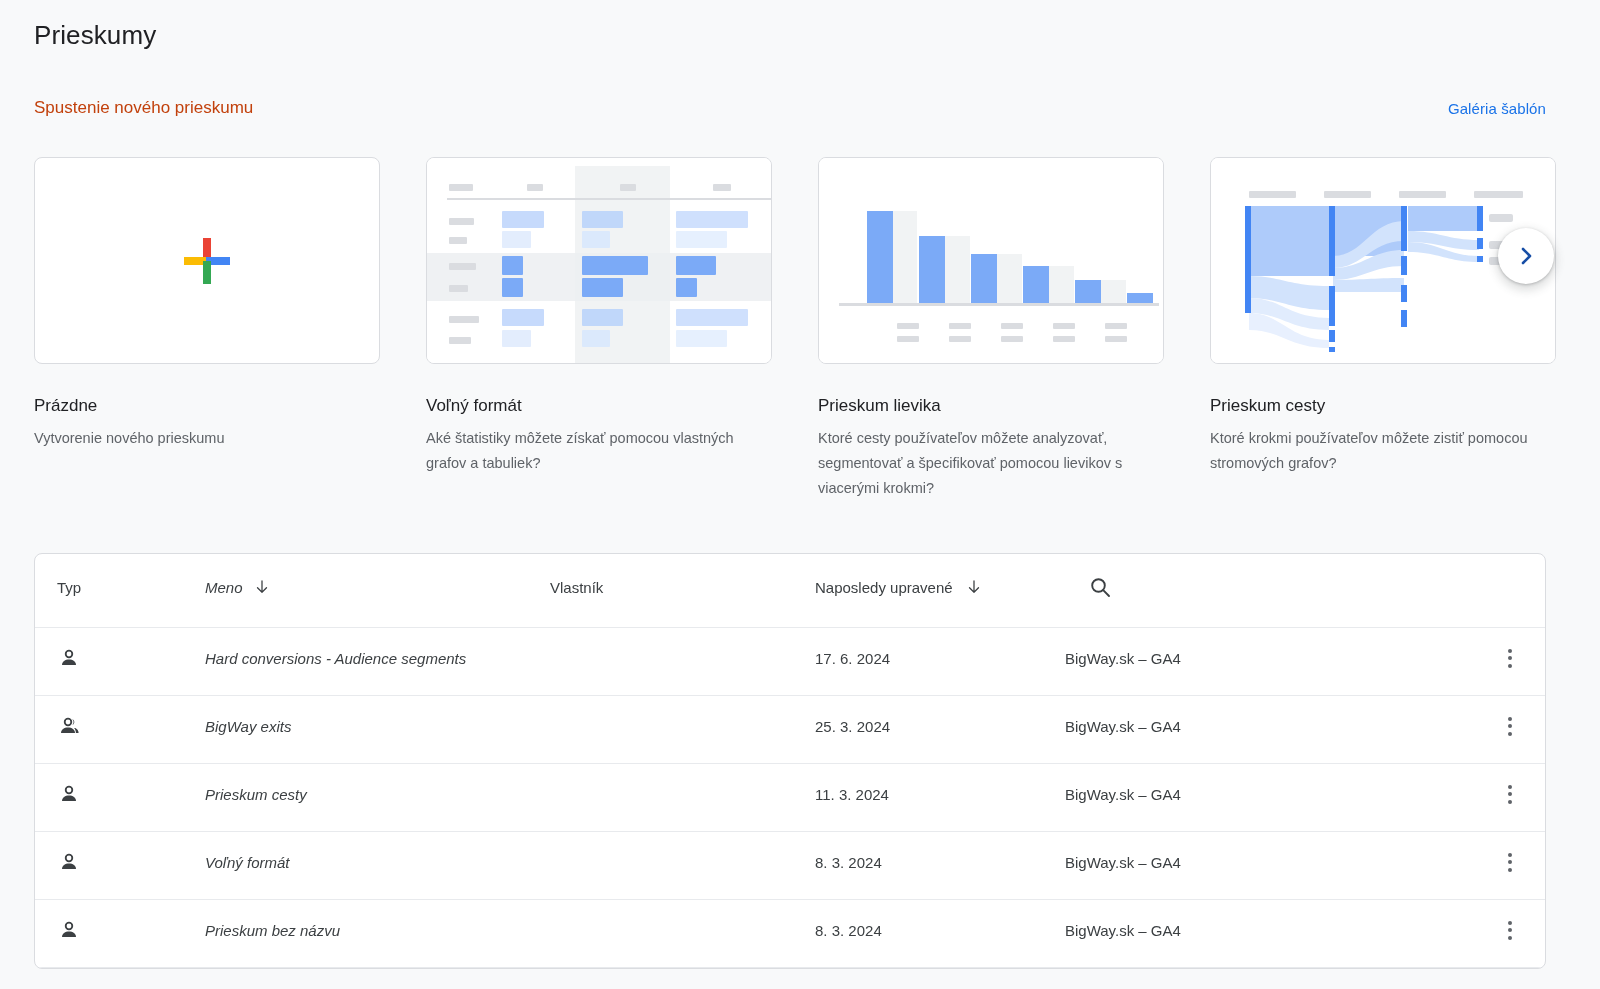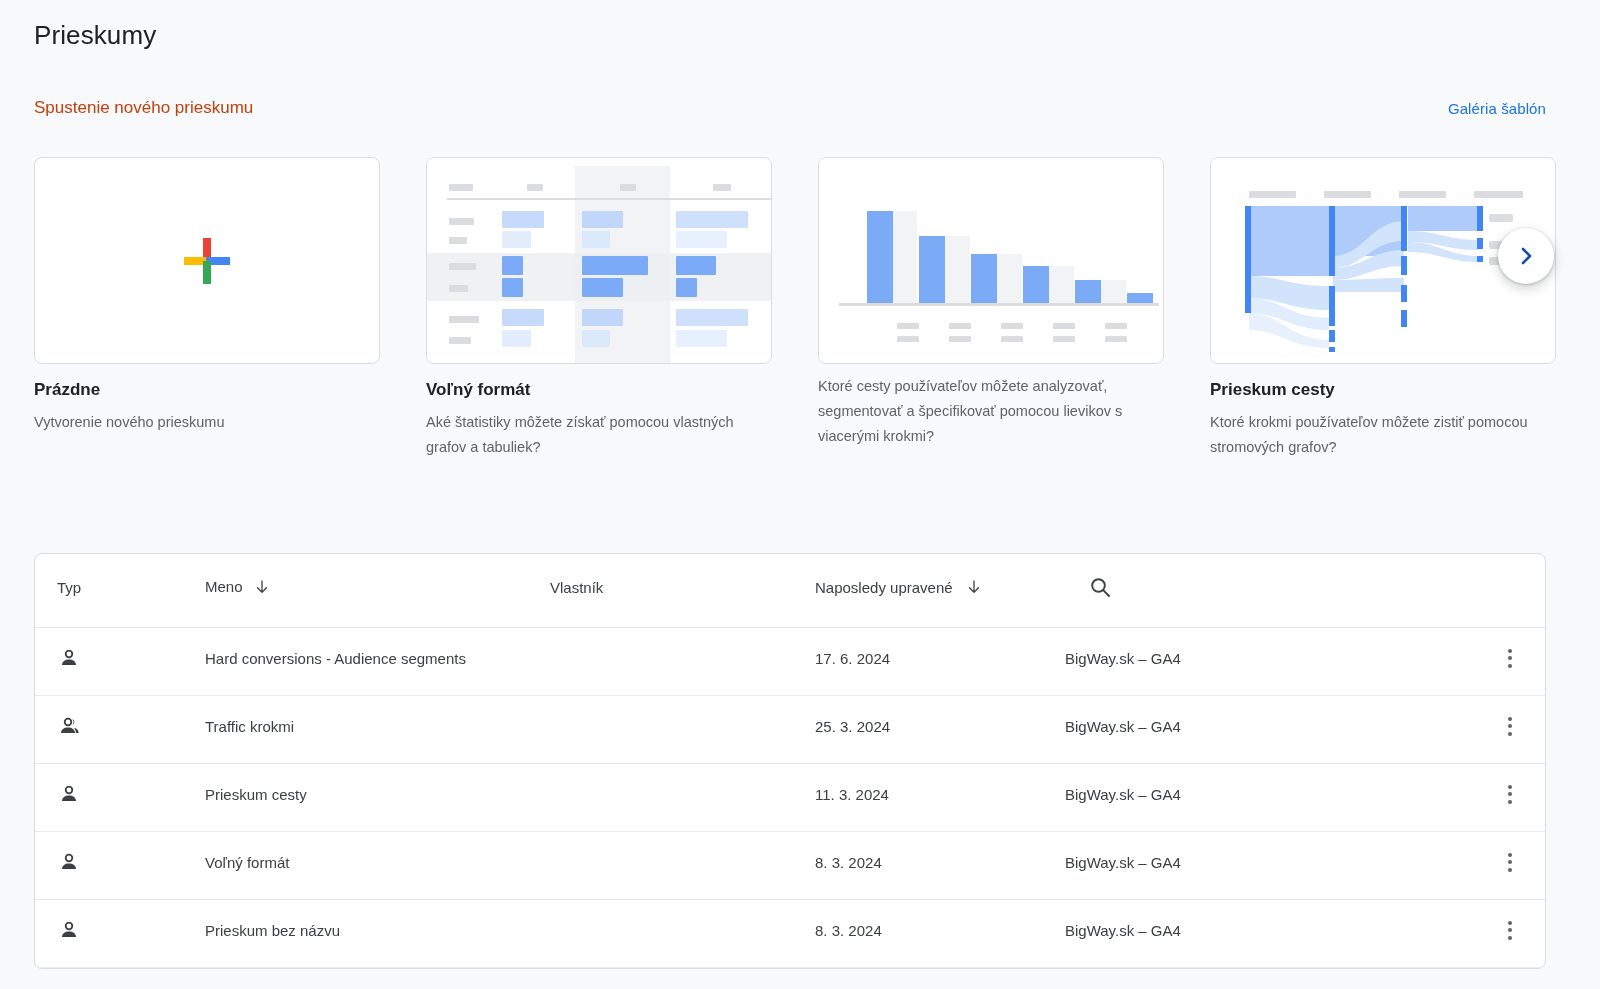--- a/index.html
+++ b/index.html
@@ -40,21 +40,21 @@
   .card .thumb {
     width: 346px; height: 207px;
     background: #ffffff;
     border: 1px solid #dadce0;
     border-radius: 8px;
     position: relative;
     overflow: hidden;
     cursor: pointer;
   }
   .card .c-title {
-    margin-top: 16px; font-size: 17px; color: #202124; font-weight: 700;
+    margin-top: 32px; font-size: 17px; color: #202124; font-weight: 400;
   }
   .card .c-desc {
     margin-top: 10px; font-size: 14.5px; color: #5f6368; line-height: 25px;
     width: 340px;
   }
   #card0 { left: 0; }
   #card1 { left: 392px; }
   #card2 { left: 784px; }
   #card3 { left: 1176px; }
 
@@ -82,21 +82,21 @@
     overflow: hidden;
   }
   .t-row {
     display: flex; align-items: center; height: 68px;
     border-bottom: 1px solid #e8eaed; padding: 0 0 7px 22px;
   }
   .t-head { height: 74px; border-bottom: 1px solid #e8eaed; }
   .t-head .cell { font-size: 15px; color: #3c4043; }
   .t-row .cell { font-size: 15px; color: #3c4043; }
   .c-type  { width: 148px; display: flex; align-items: center; }
-  .c-name  { width: 345px; display: flex; align-items: flex-start; gap: 10px; }
+  .c-name  { width: 345px; display: flex; align-items: flex-end; gap: 10px; font-style: italic; }
   .c-owner { width: 265px; }
   .c-mod   { width: 250px; display: flex; align-items: center; gap: 12px; }
   .c-ownership { flex: 1; }
   .c-act   { width: 70px; display: flex; align-items: center; justify-content: center; }
   .sort-arrow { display: inline-flex; }
   .menu-dots { cursor: pointer; display: flex; flex-direction: column; gap: 3.5px; align-items: center; padding: 8px; }
   .menu-dots span { width: 4px; height: 4px; border-radius: 50%; background: #5f6368; display: block; }
   .search-btn { cursor: pointer; display: flex; align-items: center; justify-content: center; }
 
   
@@ -224,20 +224,21 @@
           <div class="lbl" style="left:130px; top:165px; width:22px;"></div>
           <div class="lbl" style="left:130px; top:178px; width:22px;"></div>
           <div class="lbl" style="left:182px; top:165px; width:22px;"></div>
           <div class="lbl" style="left:182px; top:178px; width:22px;"></div>
           <div class="lbl" style="left:234px; top:165px; width:22px;"></div>
           <div class="lbl" style="left:234px; top:178px; width:22px;"></div>
           <div class="lbl" style="left:286px; top:165px; width:22px;"></div>
           <div class="lbl" style="left:286px; top:178px; width:22px;"></div>
         </div>
       </div>
+      <div class="c-title">Prieskum lievika</div>
       <div class="c-desc">Ktoré cesty používateľov môžete analyzovať, segmentovať a špecifikovať pomocou lievikov s viacerými krokmi?</div>
     </div>
 
     <div class="card" id="card3">
       <div class="thumb">
         <div class="sk">
 
           <div class="hdr" style="left:38px;  top:33px; width:47px;"></div>
           <div class="hdr" style="left:113px; top:33px; width:47px;"></div>
           <div class="hdr" style="left:188px; top:33px; width:47px;"></div>
@@ -348,21 +349,21 @@
 
     <div class="t-row">
       <div class="cell c-type">
         <svg width="26" height="24" viewBox="0 0 26 24">
           <circle cx="11" cy="8" r="3.3" fill="none" stroke="#3c4043" stroke-width="1.8"></circle>
           <path d="M4 19 C4 15.4 7.2 13.4 11 13.4 C14.8 13.4 18 15.4 18 19 Z" fill="#3c4043"></path>
           <path d="M15.2 4.9 A3.3 3.3 0 0 1 15.2 11.1 A4.6 4.6 0 0 0 15.2 4.9 Z" fill="#3c4043"></path>
           <path d="M18.3 13.9 C20.4 14.9 21.6 16.7 21.6 19 L18.9 19 C18.9 17 18.2 15.3 17.1 14.1 Z" fill="#3c4043"></path>
         </svg>
       </div>
-      <div class="cell c-name">Traffic krokmi</div>
+      <div class="cell c-name">BigWay exits</div>
       <div class="cell c-owner"></div>
       <div class="cell c-mod">25. 3. 2024</div>
       <div class="cell c-ownership">BigWay.sk – GA4</div>
       <div class="c-act">
         <span class="menu-dots">
             <span></span>
             <span></span>
             <span></span>
           </span>
       </div>

